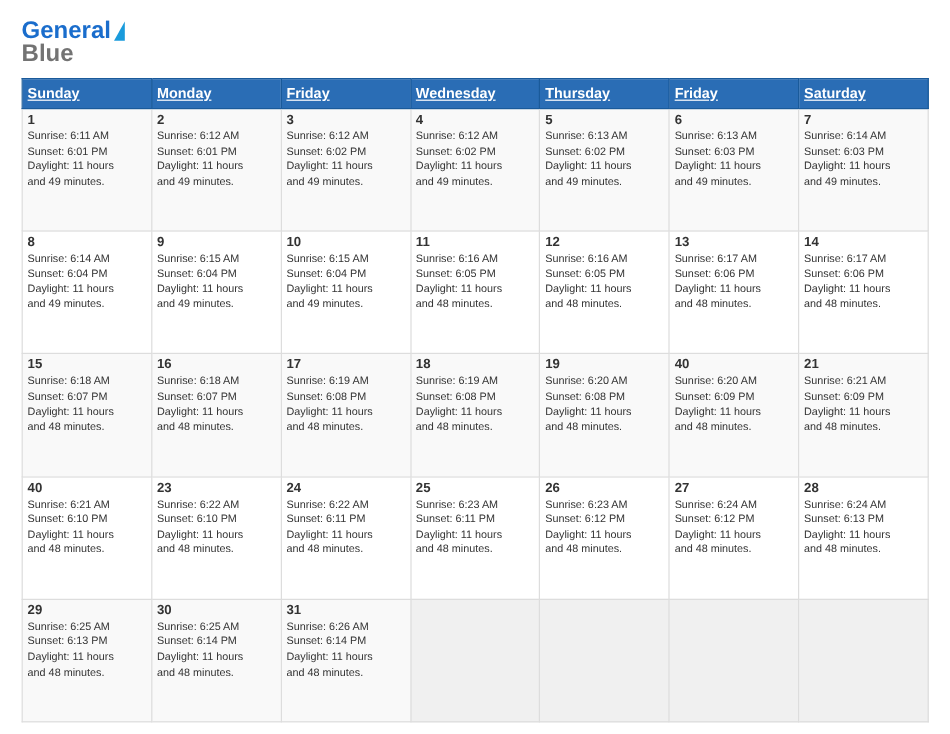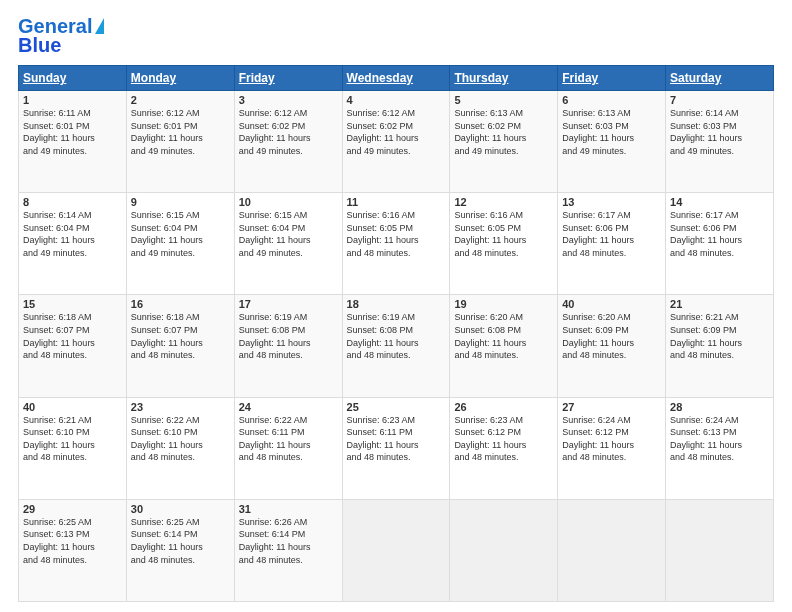--- a/index.html
+++ b/index.html
@@ -92,21 +92,21 @@
 
 <div class="page">
   <div class="header">
     <div class="logo">
       <div style="display:flex;align-items:center;">
         <span style="font-size:20px;font-weight:bold;color:#333;">
           <span style="color:#1a6dcc;">General</span>
         </span>
         <span style="display:inline-block;width:0;height:0;border-left:9px solid transparent;border-right:0px solid transparent;border-bottom:16px solid #1a9bdc;margin-left:3px;margin-bottom:2px;"></span>
       </div>
-      <span style="font-size:20px;font-weight:bold;color:#1d4ed8;margin-top:-4px;">Blue</span>
+      <span style="font-size:20px;font-weight:bold;color:#737373;margin-top:-4px;">Blue</span>
     </div>
     <div class="title-block">
       <div class="main-title"></div>
       <div class="subtitle"></div>
     </div>
   </div>
 
   <table class="calendar">
     <thead>
       <tr id="dow-header">

